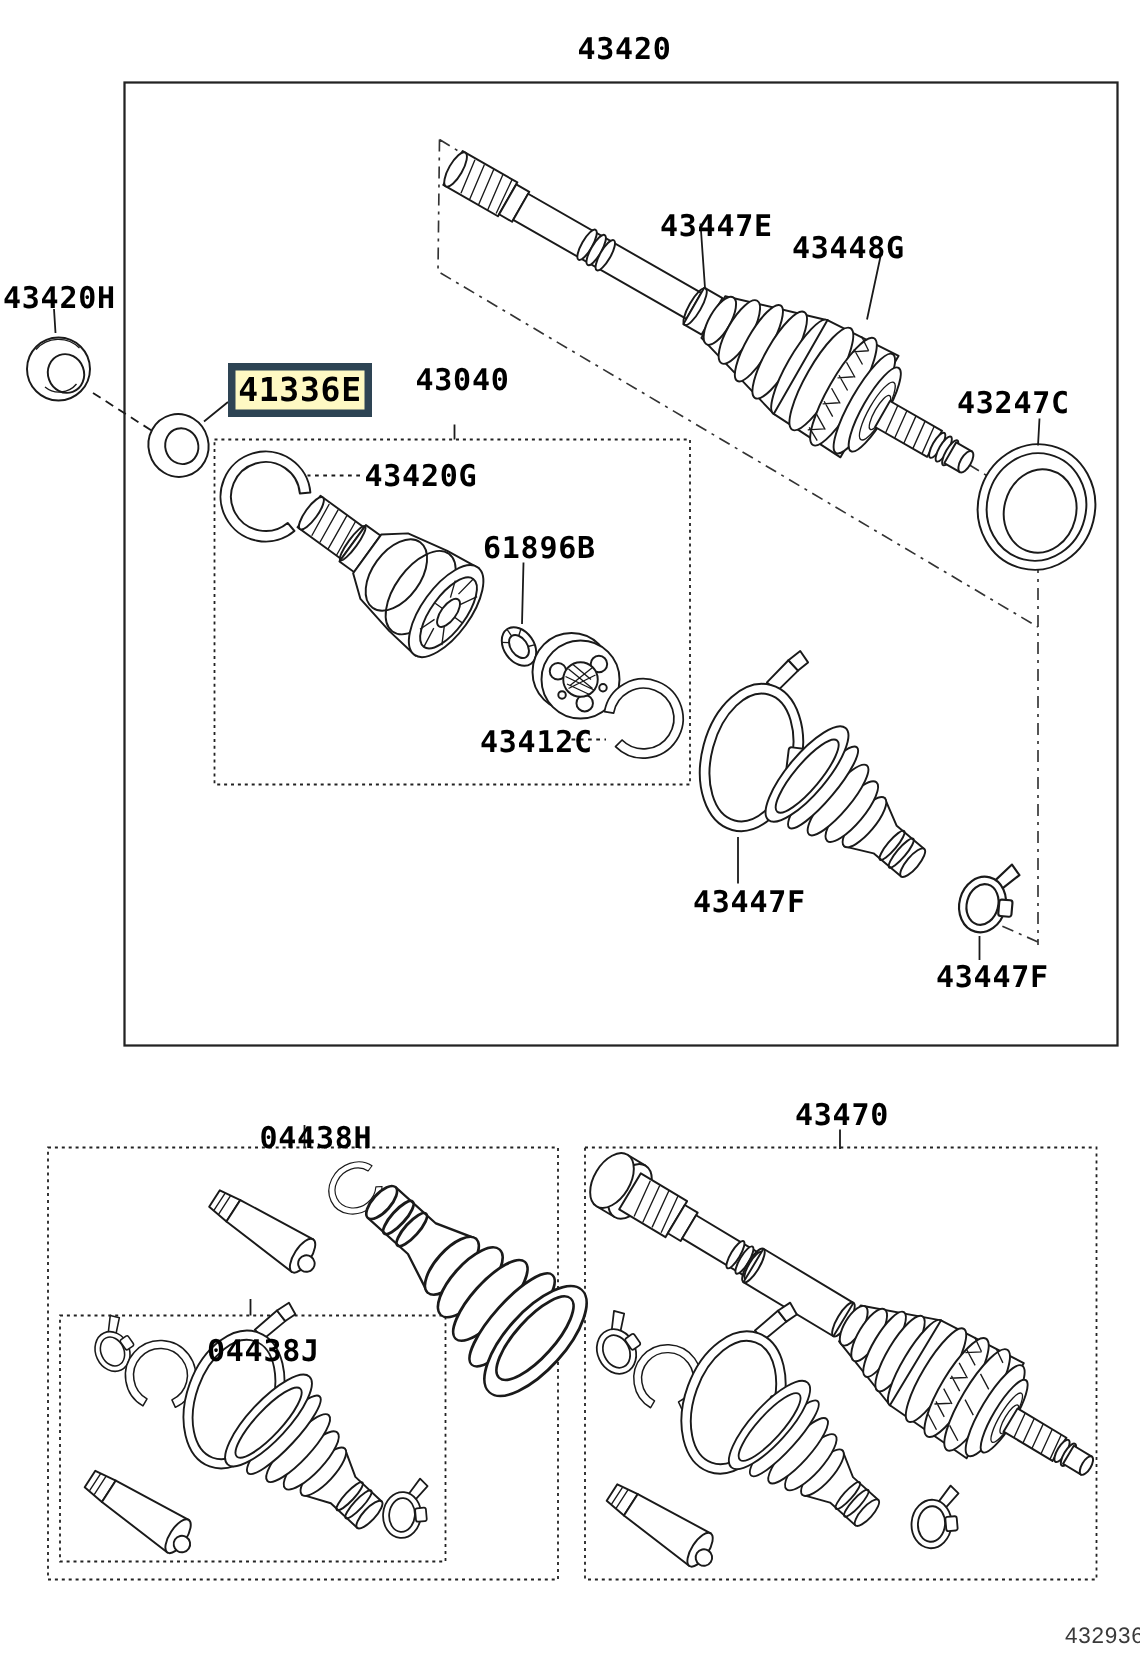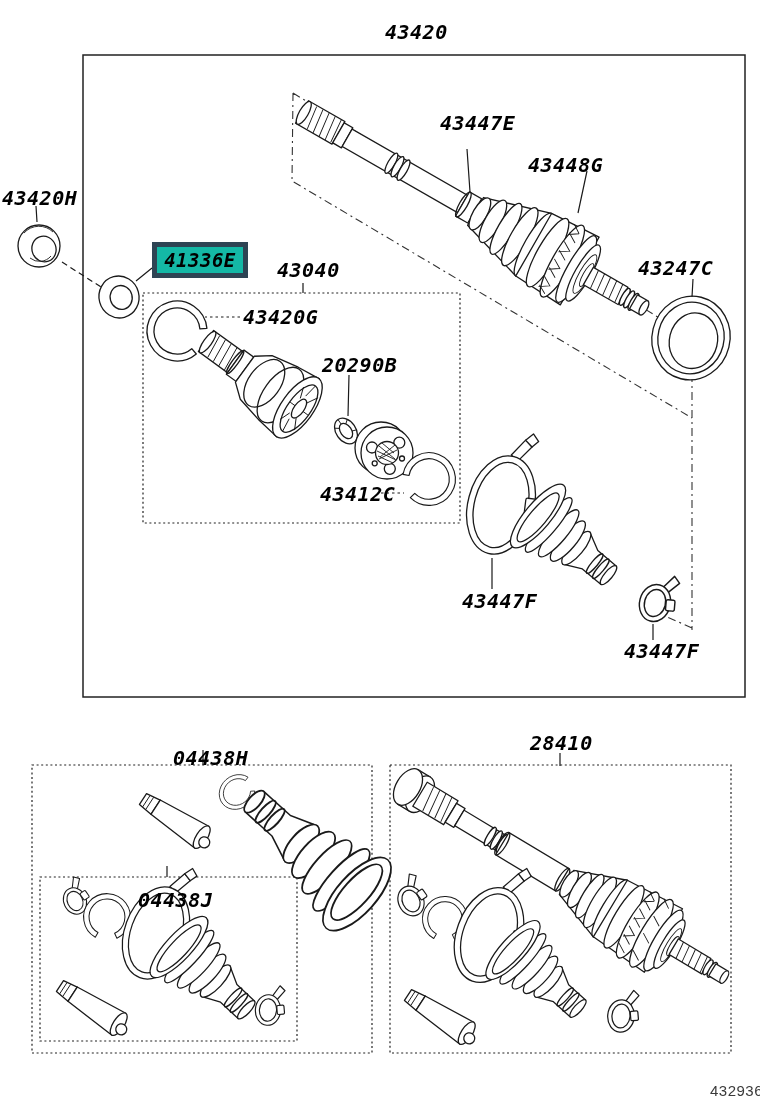--- a/index.html
+++ b/index.html
@@ -9,25 +9,25 @@
   .fw{fill:#fff;stroke:#1a1a1a;stroke-width:1.3;stroke-linejoin:round;}
   .ln{fill:none;stroke:#1a1a1a;stroke-width:1.3;stroke-linejoin:round;}
   .th{fill:none;stroke:#1a1a1a;stroke-width:0.9;}
   .bx{fill:none;stroke:#222;stroke-width:1.5;}
   .bxd{fill:none;stroke:#222;stroke-width:1.2;stroke-dasharray:2 2.6;}
   .dd{fill:none;stroke:#333;stroke-width:1.1;stroke-dasharray:8 4 2 4;}
   .ld{fill:none;stroke:#1a1a1a;stroke-width:1.2;}
   .ldd{fill:none;stroke:#1a1a1a;stroke-width:1.2;stroke-dasharray:2.5 3;}
   .lds{fill:none;stroke:#1a1a1a;stroke-width:1.2;stroke-dasharray:6 4;}
   .lbl{position:absolute;font-weight:bold;font-size:20px;line-height:1;color:#000;
-       letter-spacing:0.5px;white-space:nowrap;cursor:pointer;font-style:italic;}
+       letter-spacing:0.5px;white-space:nowrap;cursor:pointer;}
   .hl-box{position:absolute;left:152px;top:242px;width:96px;height:36px;
           display:flex;padding:5px;box-sizing:border-box;cursor:pointer;}
-  .hl-inner{background:#14b8a6;flex:1;display:flex;align-items:center;justify-content:center;
-            font-weight:bold;font-size:19px;letter-spacing:0.5px;color:#000;font-style:italic;}
+  .hl-inner{background:#fef9c3;flex:1;display:flex;align-items:center;justify-content:center;
+            font-weight:bold;font-size:22px;letter-spacing:0.5px;color:#000;}
   .fig{position:absolute;left:690px;top:1082px;font-family:"Liberation Sans",sans-serif;
        font-size:15px;color:#3a3a3a;letter-spacing:0.5px;margin-left:20px;}
 </style>
 </head>
 <body>
 
 <div id="stage">
 
 <svg id="art" width="760" height="1112" viewBox="0 0 760 1112">
   <defs>
@@ -236,32 +236,32 @@
     <path class="ld" d="M203,750 L203,765 M560,753 L560,766 M36,206 L37,222 M303,283 L303,293
                         M349,375 L348,416 M467,149 L470,192 M587,171 L578,213 M693,279 L692,297
                         M492,558 L492,589 M653,624 L653,640 M167,866 L167,877 M136,281 L152,268"></path>
     <path class="ldd" d="M240,317 L205,317 M381,493 L404,493"></path>
     <path class="lds" d="M62,262 L101,287"></path>
   </g>
 </svg>
 
 <div class="lbl" style="left:385px;top:22px">43420</div>
 <div class="lbl" style="left:2px;top:188px">43420H</div>
-<div class="lbl" style="left:277px;top:260px">43040</div>
+<div class="lbl" style="left:277px;top:243px">43040</div>
 <div class="lbl" style="left:243px;top:307px">43420G</div>
-<div class="lbl" style="left:322px;top:355px">20290B</div>
+<div class="lbl" style="left:322px;top:355px">61896B</div>
 <div class="lbl" style="left:320px;top:484px">43412C</div>
-<div class="lbl" style="left:440px;top:113px">43447E</div>
+<div class="lbl" style="left:440px;top:140px">43447E</div>
 <div class="lbl" style="left:528px;top:155px">43448G</div>
 <div class="lbl" style="left:638px;top:258px">43247C</div>
 <div class="lbl" style="left:462px;top:591px">43447F</div>
 <div class="lbl" style="left:624px;top:641px">43447F</div>
 <div class="lbl" style="left:173px;top:748px">04438H</div>
 <div class="lbl" style="left:138px;top:890px">04438J</div>
-<div class="lbl" style="left:530px;top:733px">28410</div>
+<div class="lbl" style="left:530px;top:733px">43470</div>
 
 <div class="hl-box" style="background: rgb(46, 68, 84);">
   <div class="hl-inner">41336E</div>
 </div>
 
 <div class="fig">432936</div>
 
 </div>
 
 </body></html>

